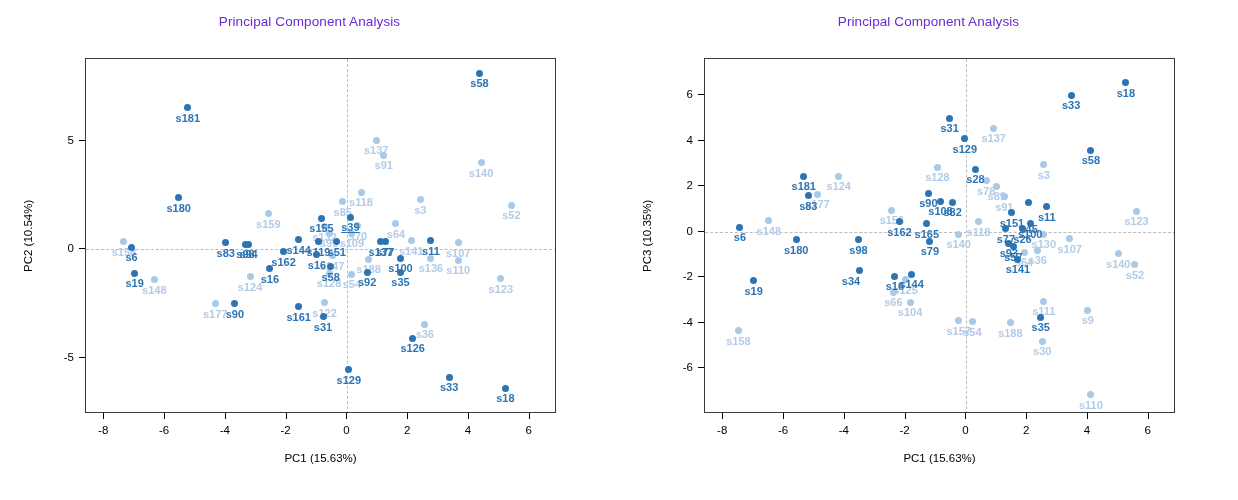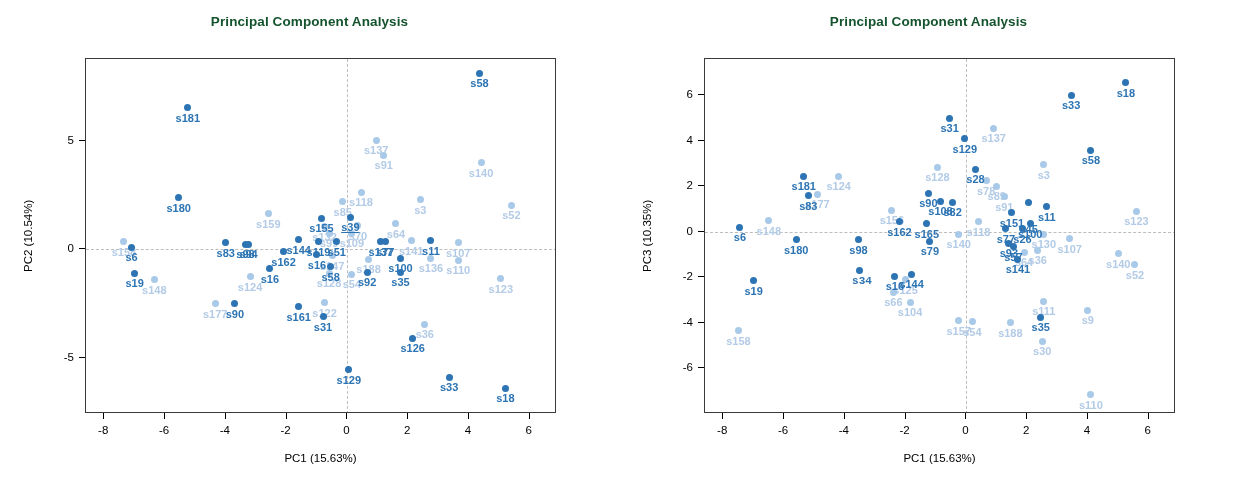--- a/index.html
+++ b/index.html
@@ -12,21 +12,21 @@
   }
   #root { position: relative; width: 1238px; height: 500px; background:#fff; }
 
   .panel { position: absolute; top: 0; height: 500px; }
   #panel-left  { left: 0px;   width: 619px; }
   #panel-right { left: 619px; width: 619px; }
 
   .chart-title {
     position: absolute; left: 0; right: 0; top: 14px;
     text-align: center;
-    font-size: 13.5px; font-weight: bold; color: #14532d;
+    font-size: 13.5px; font-weight: normal; color: #6d28d9;
     letter-spacing: 0.1px;
   }
 
   .plot-frame {
     position: absolute;
     border: 1.2px solid #3a3a3a;
     background: transparent;
   }
   #frame-left  { left: 85px;  top: 58px; width: 471px; height: 355px; }
   #frame-right { left: 85px;  top: 58px; width: 471px; height: 355px; }
@@ -357,21 +357,21 @@
           <div class="lbl dark" style="left: 153.455px; top: 184.913px;">s98</div>
           <div class="pt dark" title="s98" style="left: 153.455px; top: 180.913px;"></div>
           <div class="lbl dark" style="left: 224.865px; top: 186.051px;">s79</div>
           <div class="pt dark" title="s79" style="left: 224.865px; top: 182.051px;"></div>
           <div class="lbl dark" style="left: 303.871px; top: 188.327px;">s93</div>
           <div class="pt dark" title="s93" style="left: 303.871px; top: 184.327px;"></div>
           <div class="lbl dark" style="left: 308.429px; top: 191.74px;">s57</div>
           <div class="pt dark" title="s57" style="left: 308.429px; top: 187.74px;"></div>
           <div class="lbl dark" style="left: 48.6194px; top: 225.875px;">s19</div>
           <div class="pt dark" title="s19" style="left: 48.6194px; top: 221.875px;"></div>
-          <div class="lbl dark" style="left: 157px; top: 215.635px; font-family: Liberation Mono, monospace;">s34</div>
+          <div class="lbl dark" style="left: 146px; top: 215.635px;">s34</div>
           <div class="pt dark" title="s34" style="left: 154.974px; top: 211.635px;"></div>
           <div class="lbl dark" style="left: 189.919px; top: 221.324px;">s16</div>
           <div class="pt dark" title="s16" style="left: 189.919px; top: 217.324px;"></div>
           <div class="lbl dark" style="left: 206.632px; top: 219.048px;">s144</div>
           <div class="pt dark" title="s144" style="left: 206.632px; top: 215.048px;"></div>
           <div class="lbl dark" style="left: 312.987px; top: 204.256px;">s141</div>
           <div class="pt dark" title="s141" style="left: 312.987px; top: 200.256px;"></div>
           <div class="lbl dark" style="left: 335.777px; top: 262.285px;">s35</div>
           <div class="pt dark" title="s35" style="left: 335.777px; top: 258.285px;"></div>
         </div>

